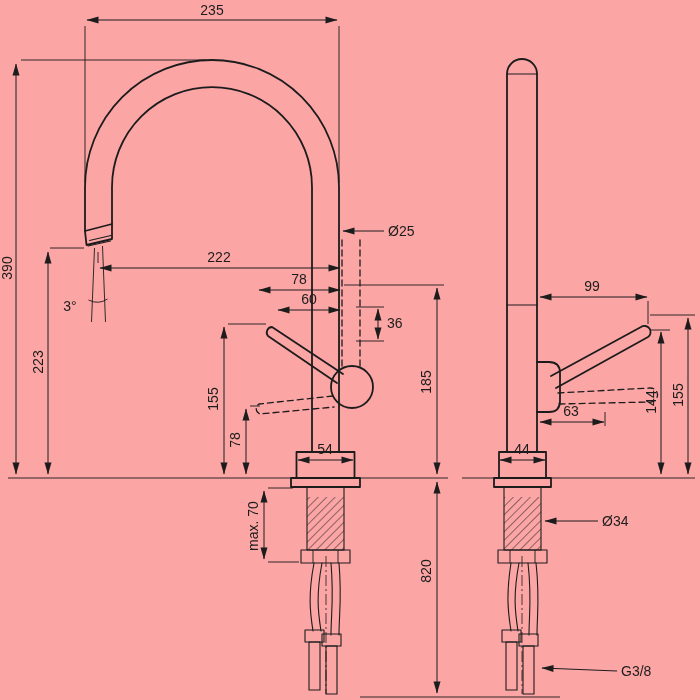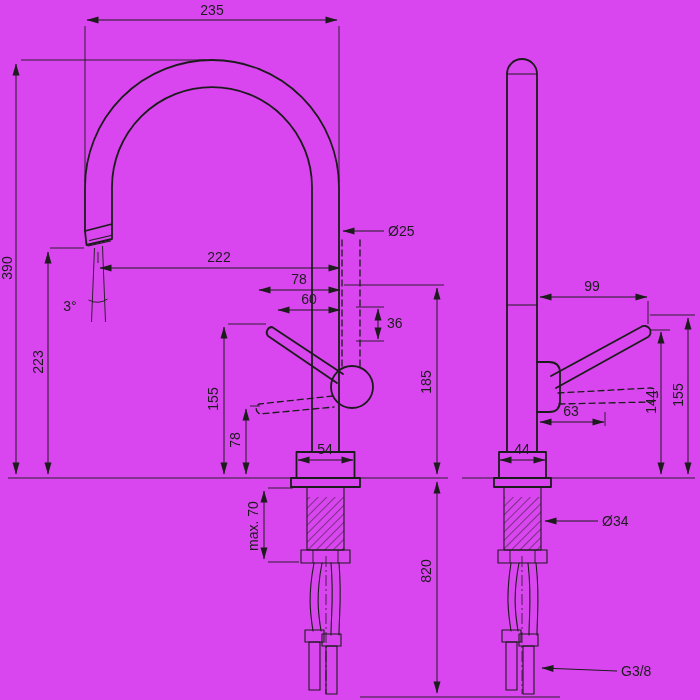--- a/index.html
+++ b/index.html
@@ -1,16 +1,16 @@
 <!DOCTYPE html>
 <html><head>
 <meta charset="utf-8">
 <style>
   html,body{margin:0;padding:0;background:#ffffff;}
-  .sheet{position:relative;width:700px;height:700px;background:#d946ef;overflow:hidden;}
+  .sheet{position:relative;width:700px;height:700px;background:#fca5a5;overflow:hidden;}
   svg{display:block;}
   .obj{fill:none;stroke:#1c1c1c;stroke-width:1.8;stroke-linecap:round;stroke-linejoin:round;}
   .obj2{fill:none;stroke:#1c1c1c;stroke-width:1.1;stroke-linecap:round;stroke-linejoin:round;}
   .hid{fill:none;stroke:#1c1c1c;stroke-width:1.3;stroke-dasharray:6 4;stroke-linecap:round;}
   .dim{fill:none;stroke:#1c1c1c;stroke-width:1;}
   .ext{fill:none;stroke:#1c1c1c;stroke-width:0.9;}
   .thin{fill:none;stroke:#1c1c1c;stroke-width:0.9;}
   .cl{fill:none;stroke:#1c1c1c;stroke-width:0.8;stroke-dasharray:11 3 2 3;}
   text{font-family:"Liberation Sans","DejaVu Sans",sans-serif;font-size:14px;fill:#1c1c1c;}
   .rot{text-anchor:middle;}

